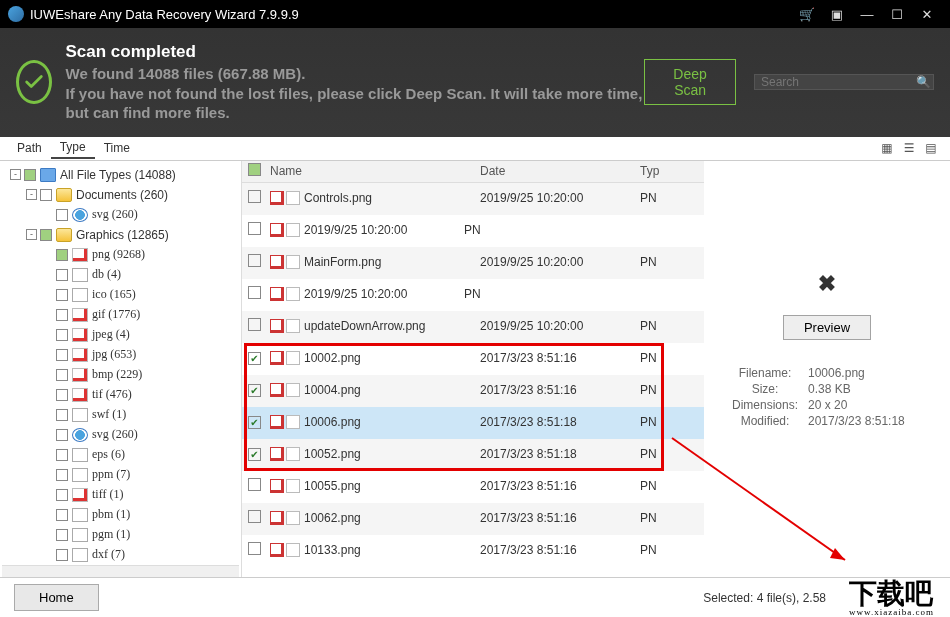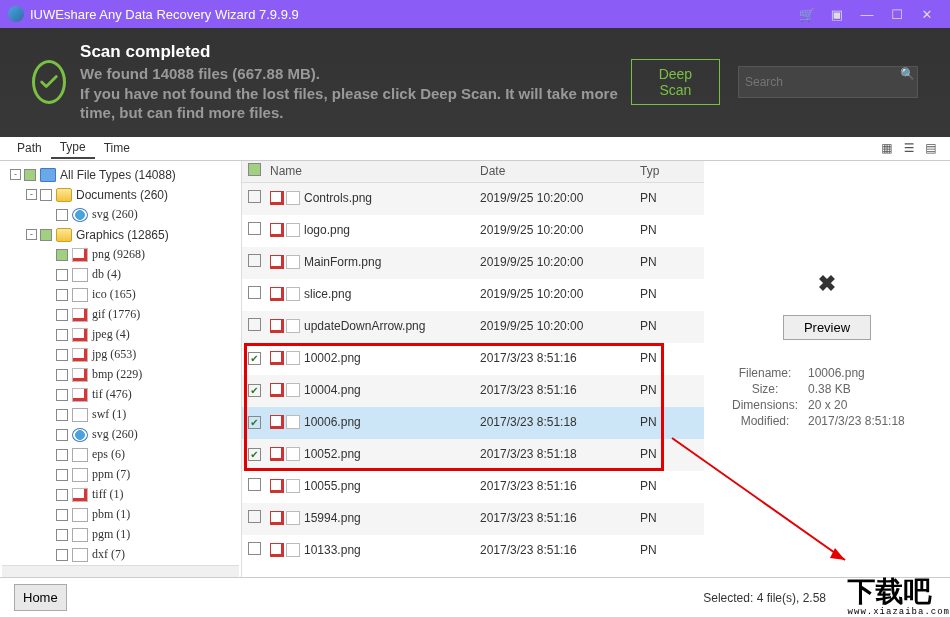--- a/index.html
+++ b/index.html
@@ -1,29 +1,29 @@
 <!DOCTYPE html>
 <html><head>
 <meta charset="utf-8">
 <style>
 * { box-sizing: border-box; margin: 0; padding: 0; }
 body { font-family: "Segoe UI", Tahoma, sans-serif; font-size: 12px; color: #333; background: #fff; width: 950px; height: 617px; overflow: hidden; position: relative; }
 
-.titlebar { background: #8b5cf6; color: #fff; height: 28px; display: flex; align-items: center; padding: 0 8px; font-size: 13px; }
+.titlebar { background: #000000; color: #fff; height: 28px; display: flex; align-items: center; padding: 0 8px; font-size: 13px; }
 .titlebar .logo { width: 16px; height: 16px; margin-right: 6px; background: linear-gradient(135deg,#4aa3df,#2e6da4); border-radius: 50%; display: inline-block; position: relative; }
 .titlebar .spacer { flex: 1; }
 .titlebar .winbtn { width: 30px; height: 28px; display: flex; align-items: center; justify-content: center; color: #ddd; cursor: pointer; }
 
-.banner { background: linear-gradient(#333,#383838); padding: 14px 32px; display: flex; align-items: center; color: #ccc; }
+.banner { background: linear-gradient(#333,#383838); padding: 14px 16px; display: flex; align-items: center; color: #ccc; }
 .banner .check { width: 44px; height: 44px; border: 3px solid #7ac143; border-radius: 50%; display: flex; align-items: center; justify-content: center; color: #7ac143; margin-right: 14px; }
 .banner .txt h2 { color: #fff; font-size: 17px; font-weight: bold; margin-bottom: 2px; }
 .banner .txt p { font-size: 15px; color: #999; line-height: 1.3; font-weight: bold; }
 .banner .spacer { flex: 1; }
 .deepscan { border: 1.5px solid #7ac143; color: #7ac143; padding: 6px 18px; font-size: 14px; margin-right: 18px; background: transparent; cursor: pointer; }
-.searchbox { background: #444; border: 1px solid #555; display: flex; width: 180px; height: 32px; padding: 0 6px; }
+.searchbox { background: #444; border: 1px solid #555; display: flex; align-items: center; width: 180px; height: 16px; padding: 0 6px; }
 .searchbox input { background: transparent; border: none; color: #ccc; flex: 1; outline: none; font-size: 12px; }
 .searchbox .sicon { color: #aaa; }
 
 .tabbar { border-bottom: 1px solid #ccc; display: flex; align-items: center; height: 24px; padding: 0 8px; font-size: 12px; }
 .tabbar span { padding: 3px 9px; cursor: pointer; }
 .tabbar .active { border-bottom: 2px solid #444; }
 .tabbar .spacer { flex: 1; }
 .tabbar .viewbtn { width: 22px; display: flex; align-items: center; justify-content: center; color: #555; cursor: pointer; }
 
 .body { display: flex; height: 442px; }
@@ -64,23 +64,23 @@
 
 .preview { width: 246px; display: flex; flex-direction: column; align-items: center; padding-top: 110px; font-size: 12px; }
 .preview .xbtn { font-size: 22px; font-weight: bold; margin-bottom: 18px; cursor: pointer; }
 .preview .pbtn { background: #eee; border: 1px solid #a3a3a3; padding: 4px 20px; cursor: pointer; font-size: 13px; }
 .meta { margin-top: 24px; text-align: center; width: 210px; color: #666; }
 .meta div { display: flex; margin: 2px 0; }
 .meta .lab { width: 86px; }
 .redline { position: absolute; z-index: 6; pointer-events: none; }
 
 .statusbar { position: absolute; bottom: 0; left: 0; right: 0; height: 40px; border-top: 1px solid #ccc; display: flex; align-items: center; padding: 0 14px; background: #fff; }
-.homebtn { background: #e8e8e8; border: 1px solid #aaa; padding: 5px 8px; cursor: pointer; font-size: 13px; }
+.homebtn { background: #e8e8e8; border: 1px solid #aaa; padding: 5px 24px; cursor: pointer; font-size: 13px; }
 .statusbar .spacer { flex: 1; }
-.watermark { position: absolute; right: 0; bottom: 0; font-family: Liberation Mono, monospace; font-weight: 900; font-size: 28px; line-height: 1; color: #000; z-index: 30; }
+.watermark { position: absolute; right: 16px; bottom: 0; font-family: Liberation Serif, serif; font-weight: 900; font-size: 28px; line-height: 1; color: #000; z-index: 30; }
 .watermark .small { font-size: 9px; font-weight: normal; letter-spacing: 1px; display: block; text-align: center; }
 .scrollh { height: 16px; background: #f0f0f0; border-top: 1px solid #ddd; }
 .cb-h { width: 13px; height: 13px; border: 1px solid #888; background: #a0d080; display: inline-block; }
 </style>
 </head>
 <body>
 
 <div class="titlebar">
   <span class="logo"></span>
   <span>IUWEshare Any Data Recovery Wizard 7.9.9.9</span>
@@ -267,41 +267,39 @@
           <div class="c-n">Controls.png</div>
           <div class="c-d">2019/9/25 10:20:00</div>
           <div class="c-t">PN</div>
         </div>
         <div class="frow">
           <div class="c-cb"><span class="cb"></span></div>
           <div class="c-ic">
             <span class="pdf"></span>
             <span class="fic"></span>
           </div>
-          <div class="c-n">logo.png</div>
           <div class="c-d">2019/9/25 10:20:00</div>
           <div class="c-t">PN</div>
         </div>
         <div class="frow">
           <div class="c-cb"><span class="cb"></span></div>
           <div class="c-ic">
             <span class="pdf"></span>
             <span class="fic"></span>
           </div>
           <div class="c-n">MainForm.png</div>
           <div class="c-d">2019/9/25 10:20:00</div>
           <div class="c-t">PN</div>
         </div>
         <div class="frow">
           <div class="c-cb"><span class="cb"></span></div>
           <div class="c-ic">
             <span class="pdf"></span>
             <span class="fic"></span>
           </div>
-          <div class="c-n">slice.png</div>
           <div class="c-d">2019/9/25 10:20:00</div>
           <div class="c-t">PN</div>
         </div>
         <div class="frow">
           <div class="c-cb"><span class="cb"></span></div>
           <div class="c-ic">
             <span class="pdf"></span>
             <span class="fic"></span>
           </div>
           <div class="c-n">updateDownArrow.png</div>
@@ -357,21 +355,21 @@
           <div class="c-n">10055.png</div>
           <div class="c-d">2017/3/23 8:51:16</div>
           <div class="c-t">PN</div>
         </div>
         <div class="frow">
           <div class="c-cb"><span class="cb"></span></div>
           <div class="c-ic">
             <span class="pdf"></span>
             <span class="fic"></span>
           </div>
-          <div class="c-n">15994.png</div>
+          <div class="c-n">10062.png</div>
           <div class="c-d">2017/3/23 8:51:16</div>
           <div class="c-t">PN</div>
         </div>
         <div class="frow">
           <div class="c-cb"><span class="cb"></span></div>
           <div class="c-ic">
             <span class="pdf"></span>
             <span class="fic"></span>
           </div>
           <div class="c-n">10133.png</div>

